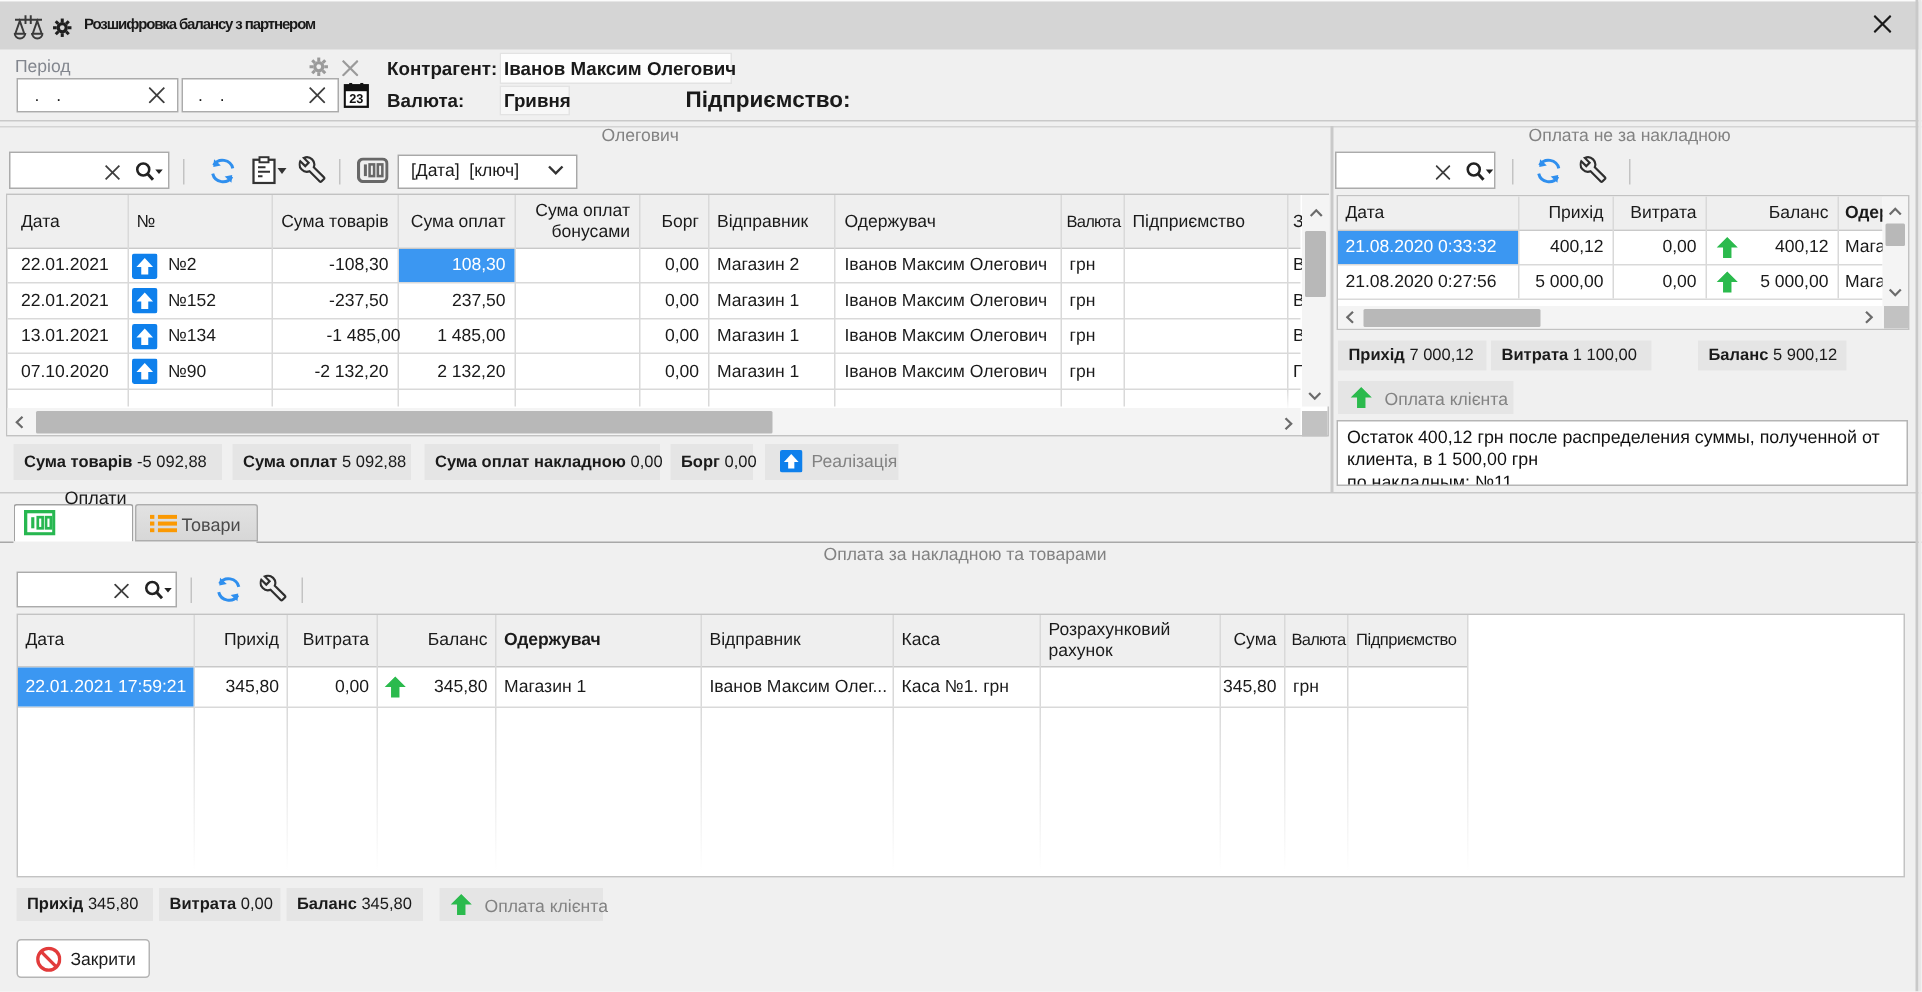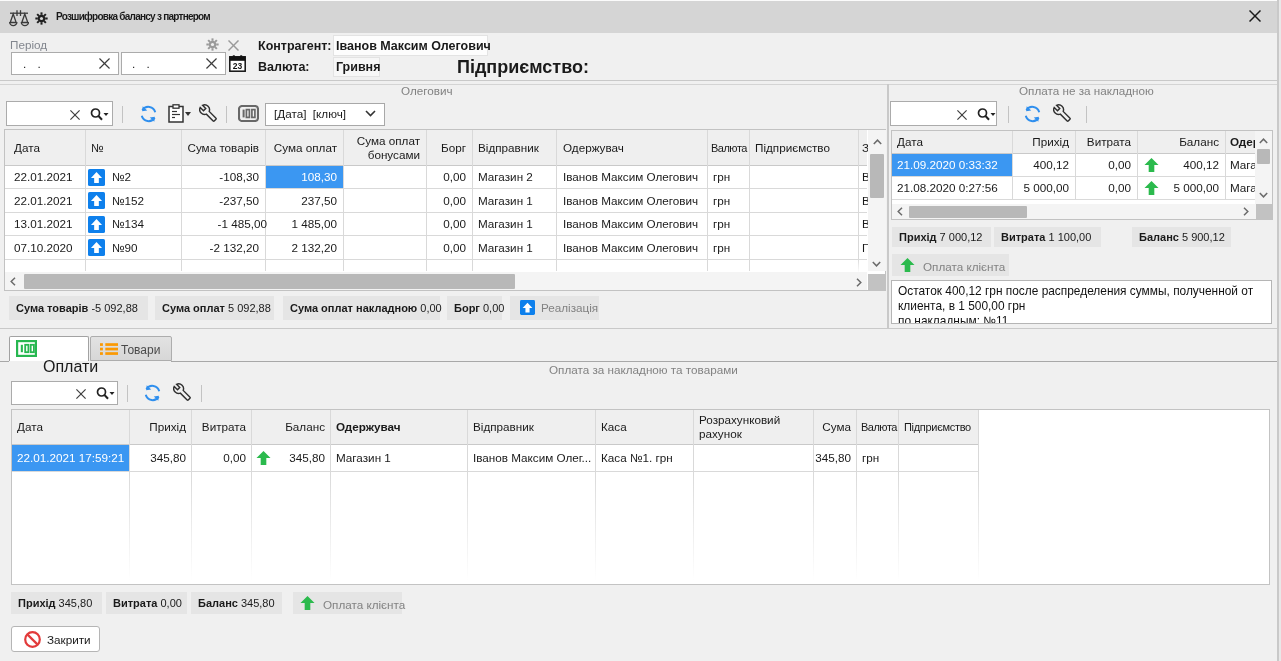--- a/index.html
+++ b/index.html
@@ -114,21 +114,21 @@
 <rect x="11.2" y="0.3" width="2" height="2.8" fill="#111"></rect>
 <text x="8.5" y="13.6" font-size="8.5" font-weight="bold" font-family="Liberation Sans" fill="#111" text-anchor="middle">23</text>
     </svg>
 
 <div class="txt b" style="left:258px;top:39px;font-size:12.5px">Контрагент:</div>
 <div class="abs" style="left:333px;top:35px;width:153px;height:19px;background:#fdfdfd;border:1px solid #e3e3e3"></div>
 <div class="txt b" style="left:336px;top:39px;font-size:12.5px">Іванов Максим Олегович</div>
 <div class="txt b" style="left:258px;top:60px;font-size:12.5px">Валюта:</div>
 <div class="abs" style="left:333px;top:57px;width:45px;height:18px;background:#f7f7f7;border:1px solid #e3e3e3"></div>
 <div class="txt b" style="left:336px;top:60px;font-size:12.5px">Гривня</div>
-<div class="txt b" style="left:457px;top:60px;font-size:18px">Підприємство:</div>
+<div class="txt b" style="left:457px;top:60px;font-size:15px">Підприємство:</div>
 
 <div class="hl" style="left:0;top:80px;width:1281px;background:#c9c9c9"></div>
 <div class="hl" style="left:0;top:84px;width:1281px;background:#d4d4d4"></div>
 <div class="abs" style="left:887px;top:84px;width:2px;height:244px;background:#c9c9c9"></div>
 
 <div class="txt gray" style="left:401px;top:84px">Олегович</div>
 
 <div class="sbox" style="left:6px;top:101px;width:105px;height:23px"></div>
 <svg class="abs" style="left:70px;top:110px" width="10" height="10" viewBox="0 0 12 12">
       <g stroke="#3d3d3d" stroke-width="1.4">
@@ -339,21 +339,21 @@
 <div class="txt rt" style="left:1075px;top:135px;width:56px">Витрата</div>
 <div class="txt rt" style="left:1137px;top:135px;width:82px">Баланс</div>
 <div class="txt b" style="left:1230px;top:135px">Одер</div>
 <div class="vl" style="left:1012px;top:131px;height:68px"></div>
 <div class="vl" style="left:1075px;top:131px;height:68px"></div>
 <div class="vl" style="left:1137px;top:131px;height:68px"></div>
 <div class="vl" style="left:1225px;top:131px;height:68px"></div>
 <div class="hl" style="left:892px;top:176px;width:363px"></div>
 <div class="hl" style="left:892px;top:199px;width:363px"></div>
 <div class="bluecell" style="left:892px;top:154px;width:120px;height:22px"></div>
-<div class="txt" style="left:897px;top:158px;color:#fff">21.09.2020 0:33:32</div>
+<div class="txt" style="left:897px;top:158px;color:#fff">21.08.2020 0:33:32</div>
 <div class="txt" style="left:897px;top:181px">21.08.2020 0:27:56</div>
 <div class="txt rt" style="left:1012px;top:158px;width:57px">400,12</div>
 <div class="txt rt" style="left:1012px;top:181px;width:57px">5 000,00</div>
 <div class="txt rt" style="left:1075px;top:158px;width:56px">0,00</div>
 <div class="txt rt" style="left:1075px;top:181px;width:56px">0,00</div>
 <svg class="abs" style="left:1144px;top:157px" width="15" height="16" viewBox="0 0 16 16">
       <path d="M8 0.5 L15.5 8 L11 8 L11 15.5 L5 15.5 L5 8 L0.5 8 Z" fill="#2bba4d"></path>
     </svg>
 <svg class="abs" style="left:1144px;top:180px" width="15" height="16" viewBox="0 0 16 16">
       <path d="M8 0.5 L15.5 8 L11 8 L11 15.5 L5 15.5 L5 8 L0.5 8 Z" fill="#2bba4d"></path>
@@ -398,21 +398,21 @@
 <div class="abs" style="left:90px;top:336px;width:82px;height:25px;background:linear-gradient(#e2e2e2,#d7d7d7);border:1px solid #adadad;border-radius:2px 2px 0 0;box-sizing:border-box"></div>
 <div class="abs" style="left:9px;top:336px;width:80px;height:25px;background:#fff;border:1px solid #a2a2a2;border-bottom:none;border-radius:2px 2px 0 0;box-sizing:border-box"></div>
 <div class="hl" style="left:0;top:361px;width:9px;background:#a8a8a8"></div>
 <div class="hl" style="left:171px;top:361px;width:1110px;background:#a8a8a8"></div>
 <svg class="abs" style="left:16px;top:340px" width="21" height="17" viewBox="0 0 21 17">
 <rect x="1.1" y="1.1" width="18.8" height="14.8" fill="none" stroke="#27b750" stroke-width="2.2"></rect>
 <rect x="4.8" y="4.8" width="2.1" height="7.4" fill="#27b750"></rect>
 <rect x="9.2" y="4.8" width="3.2" height="7.4" fill="none" stroke="#27b750" stroke-width="1.8"></rect>
 <rect x="14.7" y="4.8" width="3.2" height="7.4" fill="none" stroke="#27b750" stroke-width="1.8"></rect>
     </svg>
-<div class="txt" style="left:43px;top:360px;font-size:16px">Оплати</div>
+<div class="txt" style="left:43px;top:325px;font-size:12px">Оплати</div>
 <svg class="abs" style="left:100px;top:343px" width="18" height="12" viewBox="0 0 18 12">
 <g fill="#fb9902">
         <rect x="0" y="0.2" width="2.9" height="2.7"></rect>
         <rect x="5.3" y="0.2" width="12.7" height="2.7"></rect>
         <rect x="0" y="4.7" width="2.9" height="2.7"></rect>
         <rect x="5.3" y="4.7" width="12.7" height="2.7"></rect>
         <rect x="0" y="9.2" width="2.9" height="2.7"></rect>
         <rect x="5.3" y="9.2" width="12.7" height="2.7"></rect>
       </g>
     </svg>

